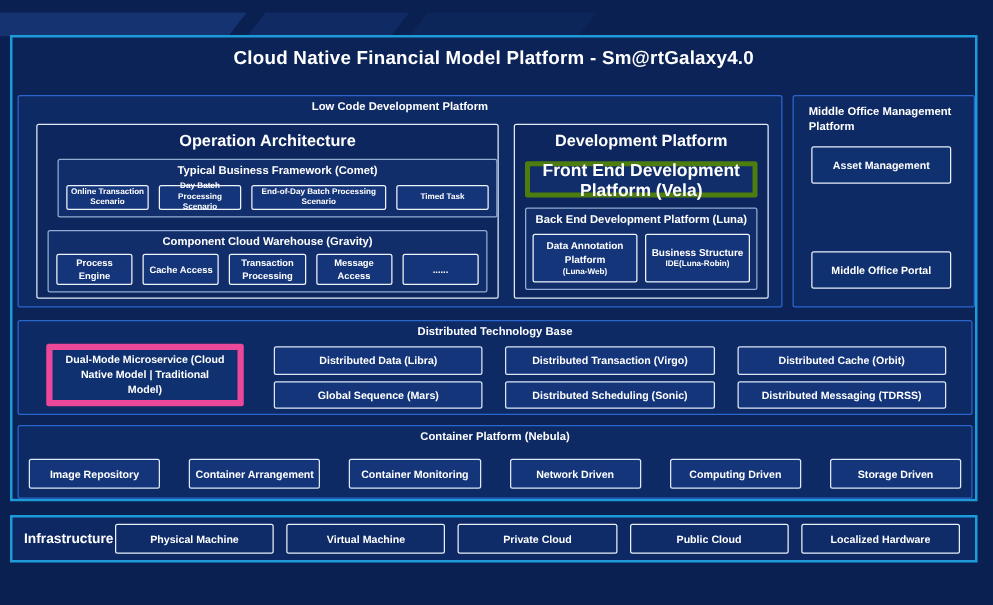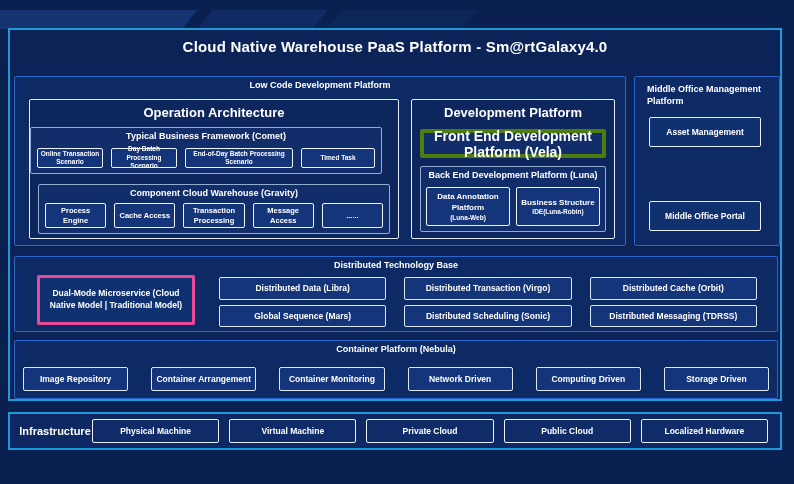--- a/index.html
+++ b/index.html
@@ -42,21 +42,21 @@
   .op-arch { left:14px; top:22px; width:370px; height:140px;text-decoration:underline; }
   .dev-platform { left:396px; top:22px; width:204px; height:140px; }
   .big-box-title { position:absolute; top:5px; left:0; width:100%; text-align:center;
     font-size:13px; font-weight:bold; }
 
   .mid-box {
     position:absolute; border:1px solid #92add1; background:#112e6b; border-radius:2px;
   }
   .mid-box-label { position:absolute; top:3px; left:0; width:100%; text-align:center;
     font-size:9px; font-weight:bold; }
-  .tbf { left:0; top:27px; width:352px; height:47px; }
+  .tbf { left:16px; top:27px; width:352px; height:47px; }
   .ccw { left:8px; top:84px; width:352px; height:50px; }
 
   .row-abs { position:absolute; display:flex; }
   .tbf-row { left:6px; right:6px; top:20px; bottom:5px; gap:8px; }
   .ccw-row { left:6px; right:6px; top:18px; bottom:5px; gap:8px; }
 
   .small-box {
     border:1px solid #eef4fc; background:#15357a; border-radius:2px;
     display:flex; align-items:center; justify-content:center; text-align:center;
     font-size:6.5px; font-weight:bold; line-height:1.3; padding:1px 2px;
@@ -85,21 +85,21 @@
   .mo-box {
     position:absolute; left:14px; width:112px; height:30px;
     border:1px solid #e8f0fa; background:#10316f; border-radius:2px;
     display:flex; align-items:center; justify-content:center;
     font-size:8.5px; font-weight:bold; text-align:center;
   }
   .mo-1 { top:40px; } .mo-2 { top:82px; } .mo-3 { top:124px; }
 
   .dual-mode {
     position:absolute; left:22px; top:18px; width:158px; height:50px;
-    border:3px solid #ec4899; background:#10316f; border-radius:2px;
+    border:5px solid #ec4899; background:#10316f; border-radius:2px;
     display:flex; align-items:center; justify-content:center; text-align:center;
     font-size:8.5px; font-weight:bold; line-height:1.4; padding:13px 8px;
   }
   .dist-cols { left:204px; right:20px; top:20px; bottom:4px; gap:18px; }
   .dist-col { flex:1; display:flex; flex-direction:column; gap:5px; }
   .dist-cell {
     flex:1; border:1px solid #dce8f6; background:#14357a; border-radius:2px;
     display:flex; align-items:center; justify-content:center;
     font-size:8.5px; font-weight:bold; text-align:center;
   }
@@ -128,21 +128,21 @@
   }
 </style>
 </head>
 <body>
 
 <div class="stripe s1"></div>
 <div class="stripe s2"></div>
 <div class="stripe s3"></div>
 
 <div class="main-frame">
-  <div class="main-title">Cloud Native Warehouse PaaS Platform - Sm@rtGalaxy4.0</div>
+  <div class="main-title">Cloud Native Financial Model Platform - Sm@rtGalaxy4.0</div>
 
   <div class="section low-code">
     <div class="section-label">Low Code Development Platform</div>
 
     <div class="big-box op-arch">
       <div class="big-box-title">Operation Architecture</div>
 
       <div class="mid-box tbf">
         <div class="mid-box-label">Typical Business Framework (Comet)</div>
         <div class="row-abs tbf-row">

